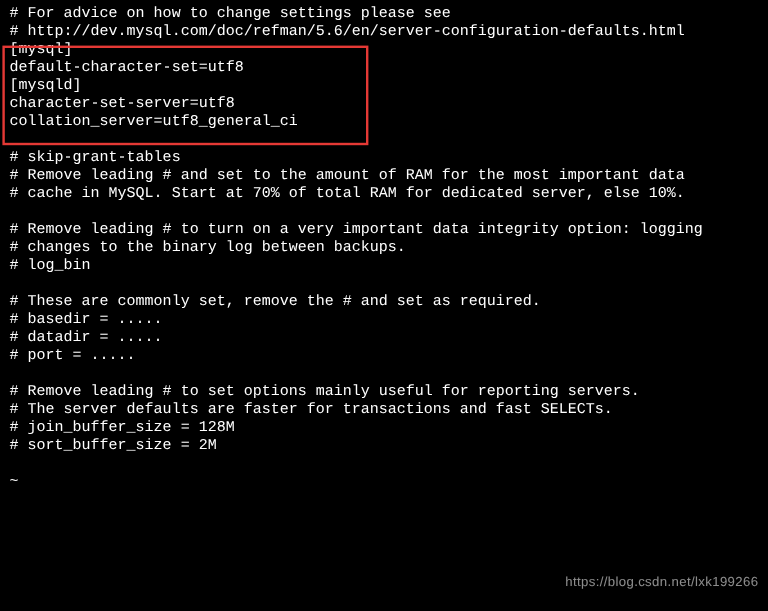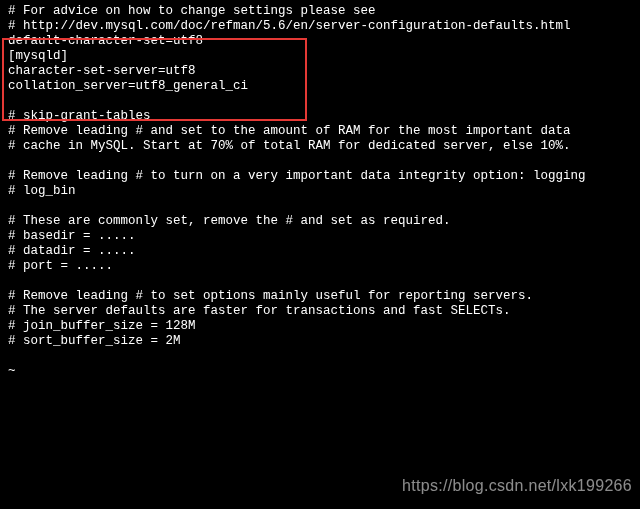--- a/index.html
+++ b/index.html
@@ -28,40 +28,42 @@
     height: 83px;
     box-sizing: border-box;
     pointer-events: none;
   }
   .watermark {
     position: absolute;
     right: 8px;
     bottom: 16px;
     color: rgba(255,255,255,0.55);
     font-family: Arial, sans-serif;
-    font-size: 16px;
+    font-size: 11px;
     letter-spacing: 0.3px;
   }
 </style>
 </head>
 <body>
 
 <div id="content">
     <div class="line"># For advice on how to change settings please see</div>
     <div class="line"># http://dev.mysql.com/doc/refman/5.6/en/server-configuration-defaults.html</div>
+    <div class="line">[mysql]</div>
     <div class="line">default-character-set=utf8</div>
     <div class="line">[mysqld]</div>
     <div class="line">character-set-server=utf8</div>
     <div class="line">collation_server=utf8_general_ci</div>
     <div class="line">&nbsp;</div>
     <div class="line"># skip-grant-tables</div>
     <div class="line"># Remove leading # and set to the amount of RAM for the most important data</div>
     <div class="line"># cache in MySQL. Start at 70% of total RAM for dedicated server, else 10%.</div>
     <div class="line">&nbsp;</div>
     <div class="line"># Remove leading # to turn on a very important data integrity option: logging</div>
+    <div class="line"># changes to the binary log between backups.</div>
     <div class="line"># log_bin</div>
     <div class="line">&nbsp;</div>
     <div class="line"># These are commonly set, remove the # and set as required.</div>
     <div class="line"># basedir = .....</div>
     <div class="line"># datadir = .....</div>
     <div class="line"># port = .....</div>
     <div class="line">&nbsp;</div>
     <div class="line"># Remove leading # to set options mainly useful for reporting servers.</div>
     <div class="line"># The server defaults are faster for transactions and fast SELECTs.</div>
     <div class="line"># join_buffer_size = 128M</div>

